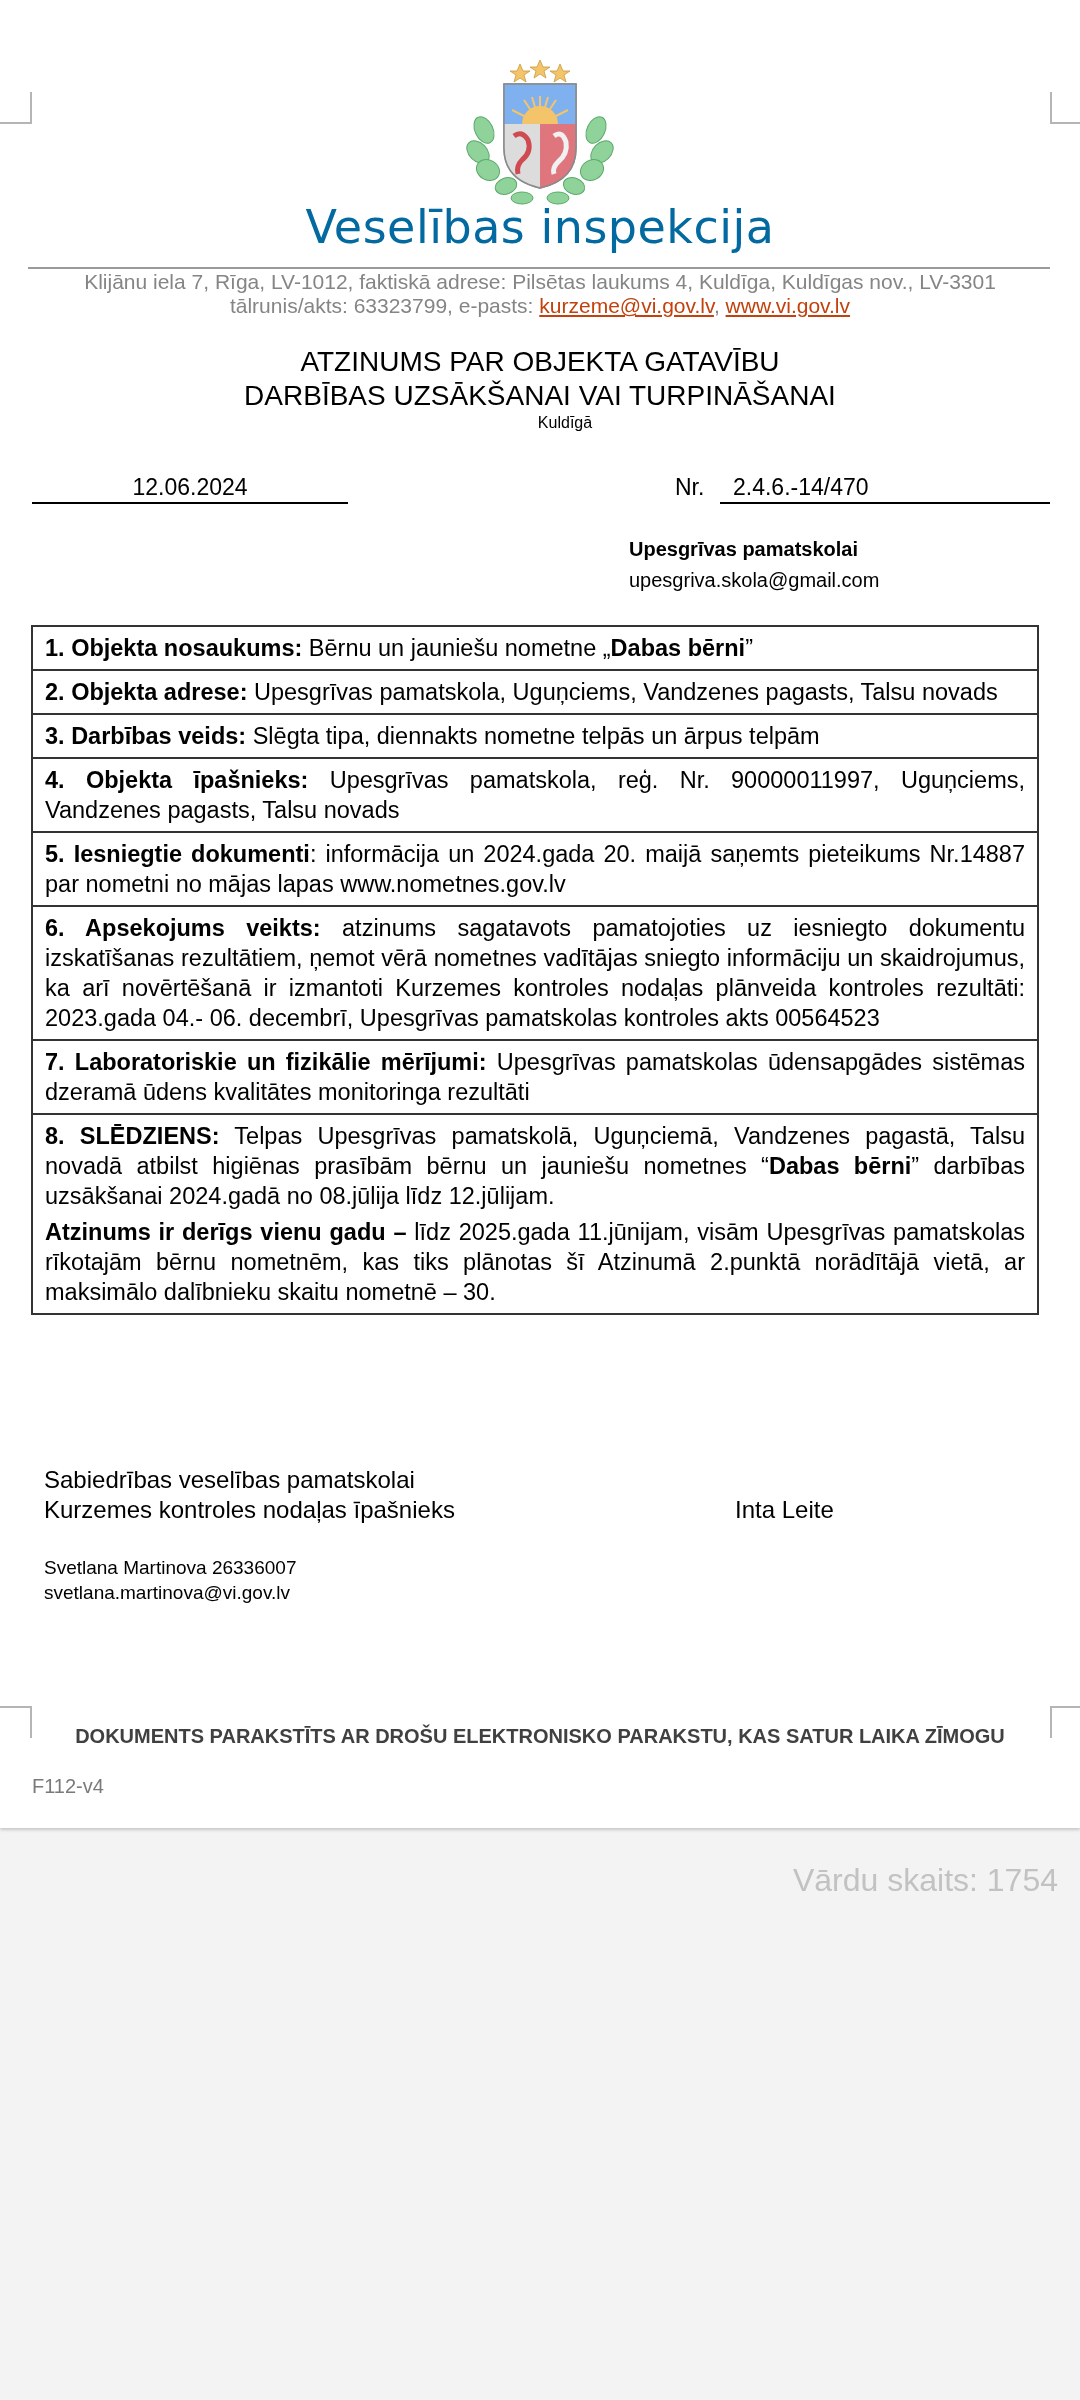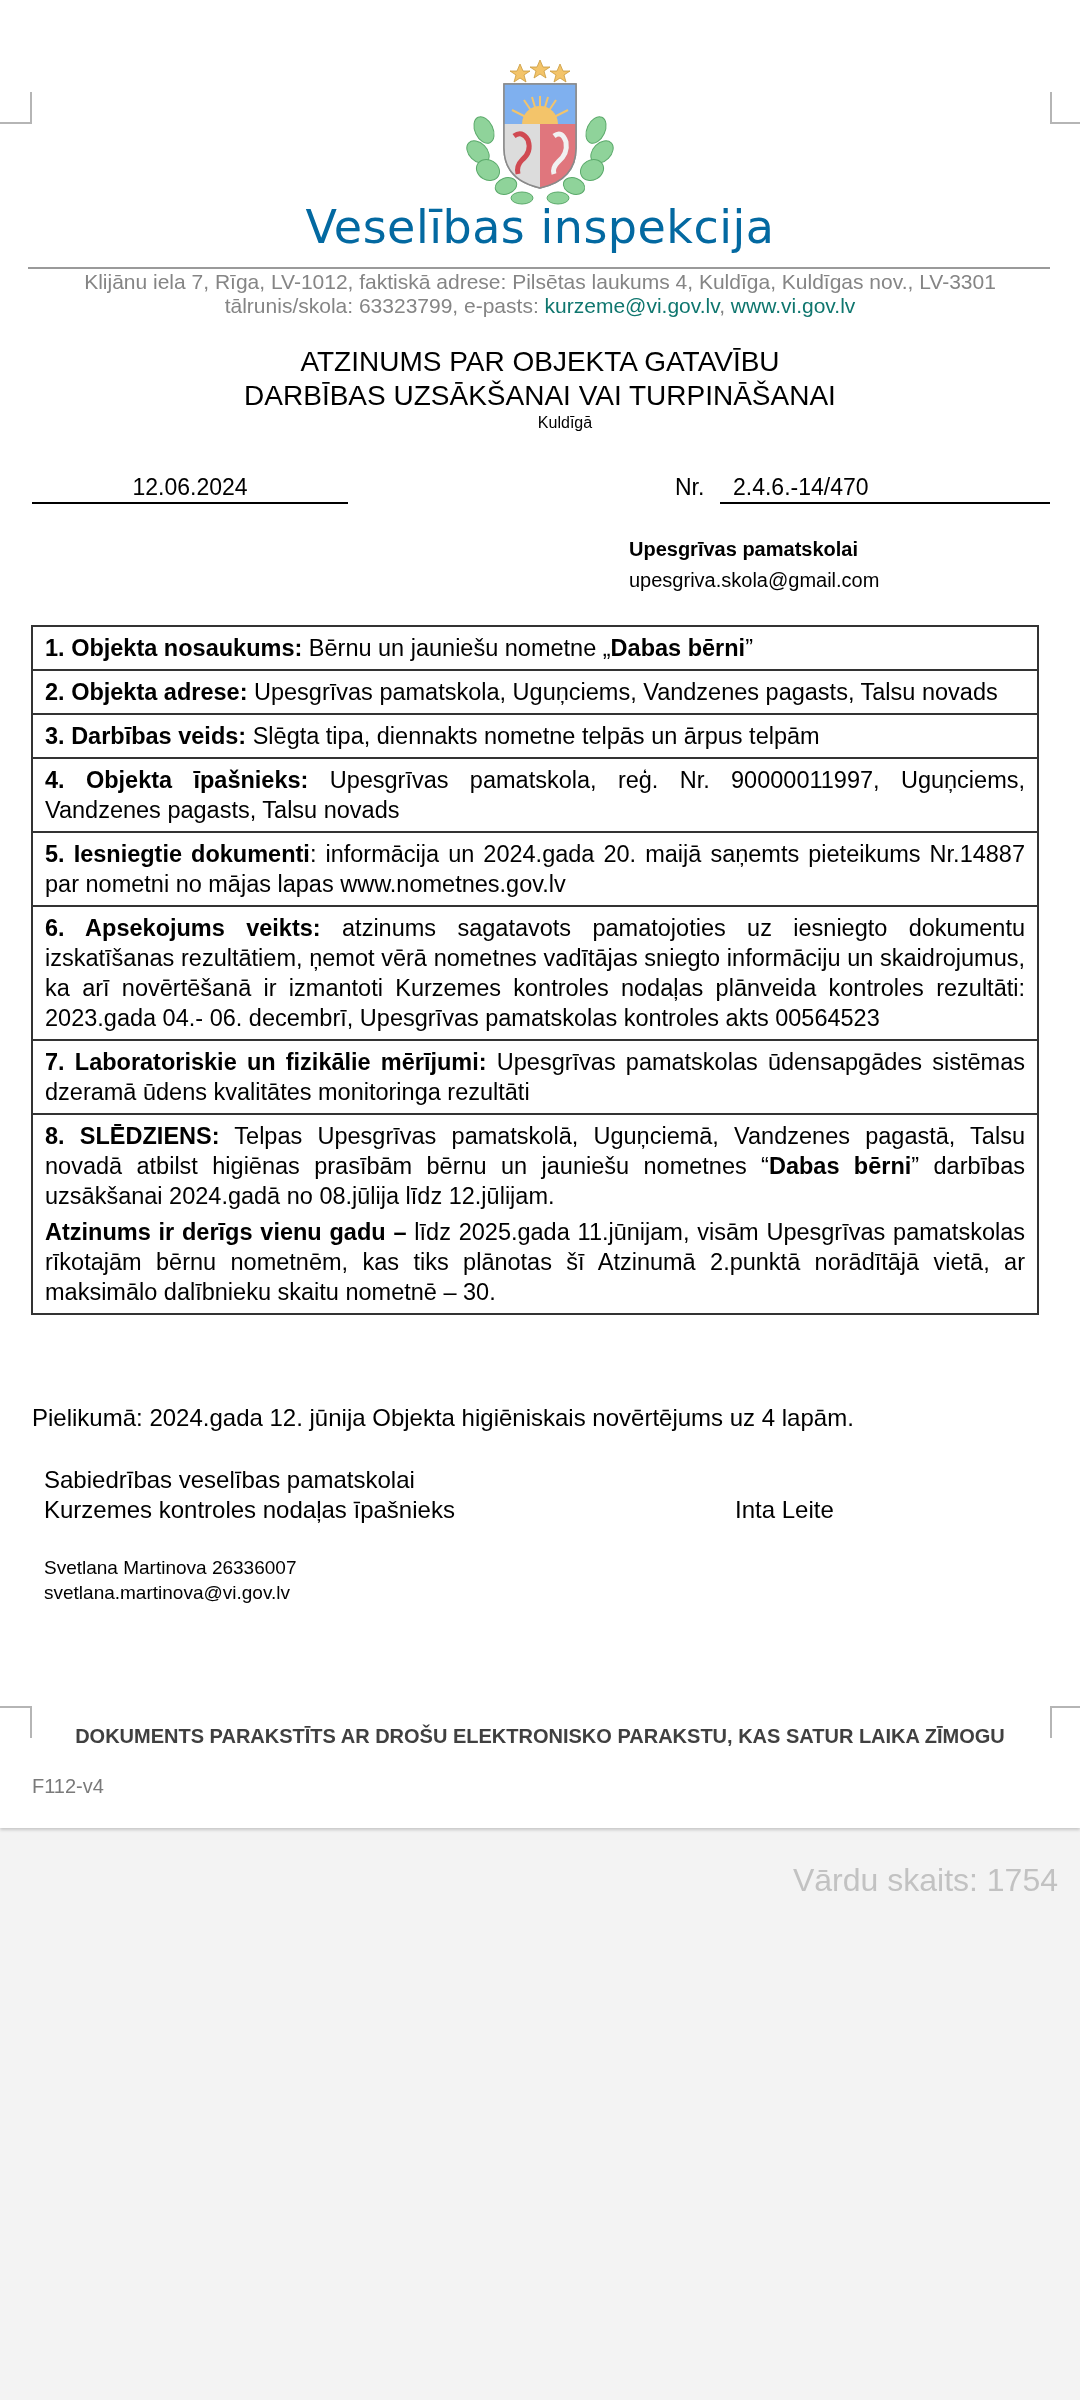--- a/index.html
+++ b/index.html
@@ -24,21 +24,21 @@
   .logo { position: absolute; left: 462px; top: 60px; width: 156px; height: 150px; }
   .org-name {
     position: absolute; left: 0; top: 200px; width: 1080px; text-align: center;
     font-size: 46px; color: #0369a1; letter-spacing: 0.5px;
     font-family: "DejaVu Sans", sans-serif;
   }
   .header-rule { position: absolute; left: 28px; top: 267px; width: 1022px; height: 2px; background: #9a9a9a; }
   .contact { position: absolute; left: 0; width: 1080px; text-align: center; font-size: 21px; color: #858585; }
   .contact.l1 { top: 270px; }
   .contact.l2 { top: 294px; }
-  .contact a { color: #0f766e; }
+  .contact a { color: #c2410c; text-decoration: underline; }
 
   .title { position: absolute; left: 0; width: 1080px; text-align: center; font-size: 28px; }
   .title.t1 { top: 346px; }
   .title.t2 { top: 380px; }
   .place { position: absolute; left: 0; top: 414px; width: 1080px; text-align: center; font-size: 16px; padding-left: 25px; }
 
   .date { position: absolute; left: 32px; top: 474px; width: 316px; text-align: center; font-size: 23px; }
   .date-line { position: absolute; left: 32px; top: 502px; width: 316px; height: 2px; background: #000; }
   .nr-label { position: absolute; left: 675px; top: 474px; font-size: 23px; }
   .nr-value { position: absolute; left: 733px; top: 474px; font-size: 23px; }
@@ -120,21 +120,21 @@
     <path d="M52 76 Q60 70 66 80 Q70 92 60 100 Q54 106 56 114" stroke="#d04a52" stroke-width="5" fill="none"></path>
     <path d="M92 76 Q100 70 104 82 Q106 94 96 102 Q90 108 92 114" stroke="#f1f1f1" stroke-width="5" fill="none"></path>
     <path d="M42 24 H114 V88 Q114 120 78 128 Q42 120 42 88 Z" fill="none" stroke="#8a8a8a" stroke-width="1.5"></path>
   </svg>
 
   <div class="org-name">Veselības inspekcija</div>
   <div class="header-rule"></div>
 
   <div class="contact l1">Klijānu iela 7, Rīga, LV-1012, faktiskā adrese: Pilsētas laukums 4, Kuldīga, Kuldīgas nov., LV-3301</div>
   <div class="contact l2">
-    <span>tālrunis/skola: 63323799, e-pasts: </span><a>kurzeme@vi.gov.lv</a><span>, </span><a>www.vi.gov.lv</a>
+    <span>tālrunis/akts: 63323799, e-pasts: </span><a>kurzeme@vi.gov.lv</a><span>, </span><a>www.vi.gov.lv</a>
   </div>
 
   <div class="title t1">ATZINUMS PAR OBJEKTA GATAVĪBU</div>
   <div class="title t2">DARBĪBAS UZSĀKŠANAI VAI TURPINĀŠANAI</div>
   <div class="place">Kuldīgā</div>
 
   <div class="date">12.06.2024</div>
   <div class="date-line"></div>
   <div class="nr-label">Nr.</div>
   <div class="nr-value">2.4.6.-14/470</div>
@@ -166,21 +166,20 @@
     </div>
     <div class="item">
       <b>7. Laboratoriskie un fizikālie mērījumi:</b><span> Upesgrīvas pamatskolas ūdensapgādes sistēmas dzeramā ūdens kvalitātes monitoringa rezultāti</span>
     </div>
     <div class="item">
       <p><b>8. SLĒDZIENS:</b><span>  Telpas Upesgrīvas pamatskolā, Uguņciemā,  Vandzenes  pagastā, Talsu novadā atbilst higiēnas prasībām bērnu un jauniešu nometnes “</span><b>Dabas bērni</b><span>” darbības uzsākšanai 2024.gadā no 08.jūlija līdz 12.jūlijam.</span></p>
       <p><b>Atzinums ir derīgs vienu gadu –</b><span>  līdz 2025.gada 11.jūnijam, visām Upesgrīvas pamatskolas rīkotajām bērnu nometnēm, kas tiks plānotas šī Atzinumā 2.punktā norādītājā vietā, ar maksimālo dalībnieku skaitu nometnē – 30.</span></p>
     </div>
   </div>
 
-  <div class="annex">Pielikumā: 2024.gada 12. jūnija Objekta higiēniskais novērtējums uz 4 lapām.</div>
 
   <div class="sig l1">Sabiedrības veselības pamatskolai</div>
   <div class="sig l2">Kurzemes kontroles nodaļas īpašnieks</div>
   <div class="signer">Inta Leite</div>
 
   <div class="contact-person l1">Svetlana Martinova 26336007</div>
   <div class="contact-person l2">svetlana.martinova@vi.gov.lv</div>
 
   <div class="signed-note">DOKUMENTS PARAKSTĪTS AR DROŠU ELEKTRONISKO PARAKSTU, KAS SATUR LAIKA ZĪMOGU</div>
   <div class="form-code">F112-v4</div>

